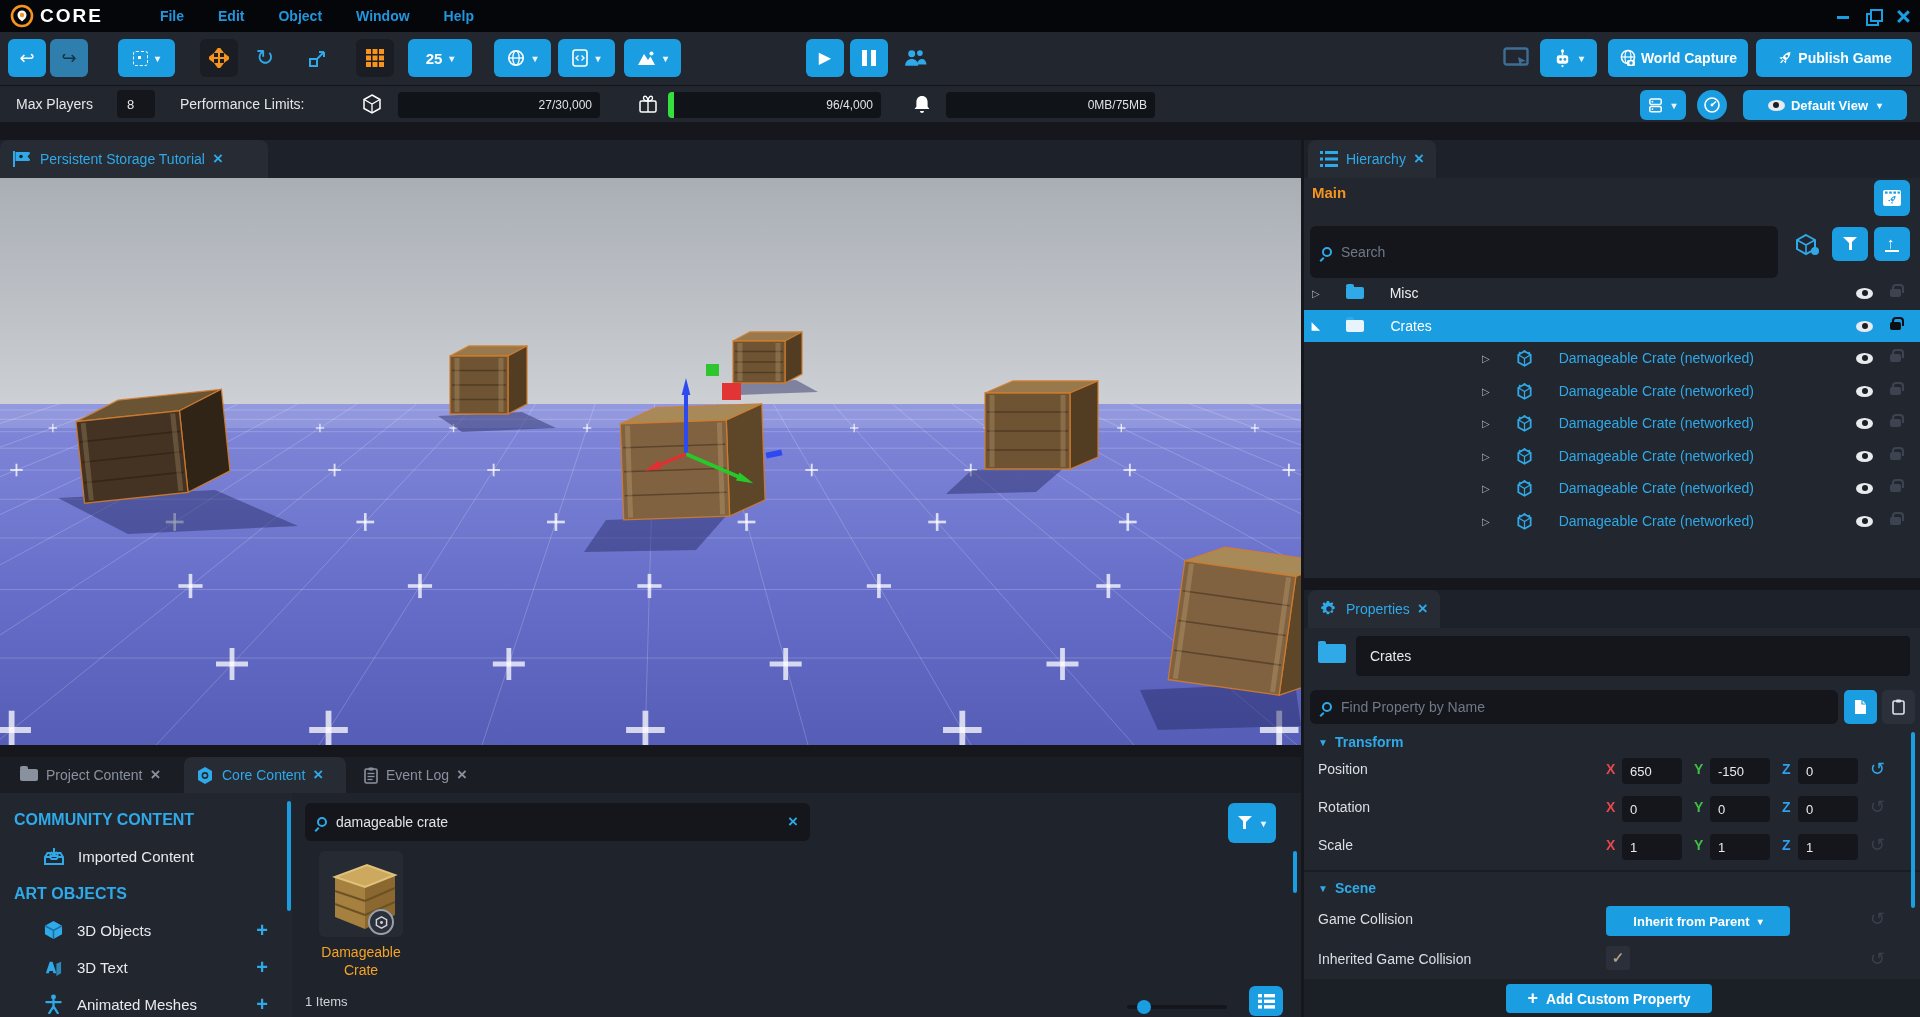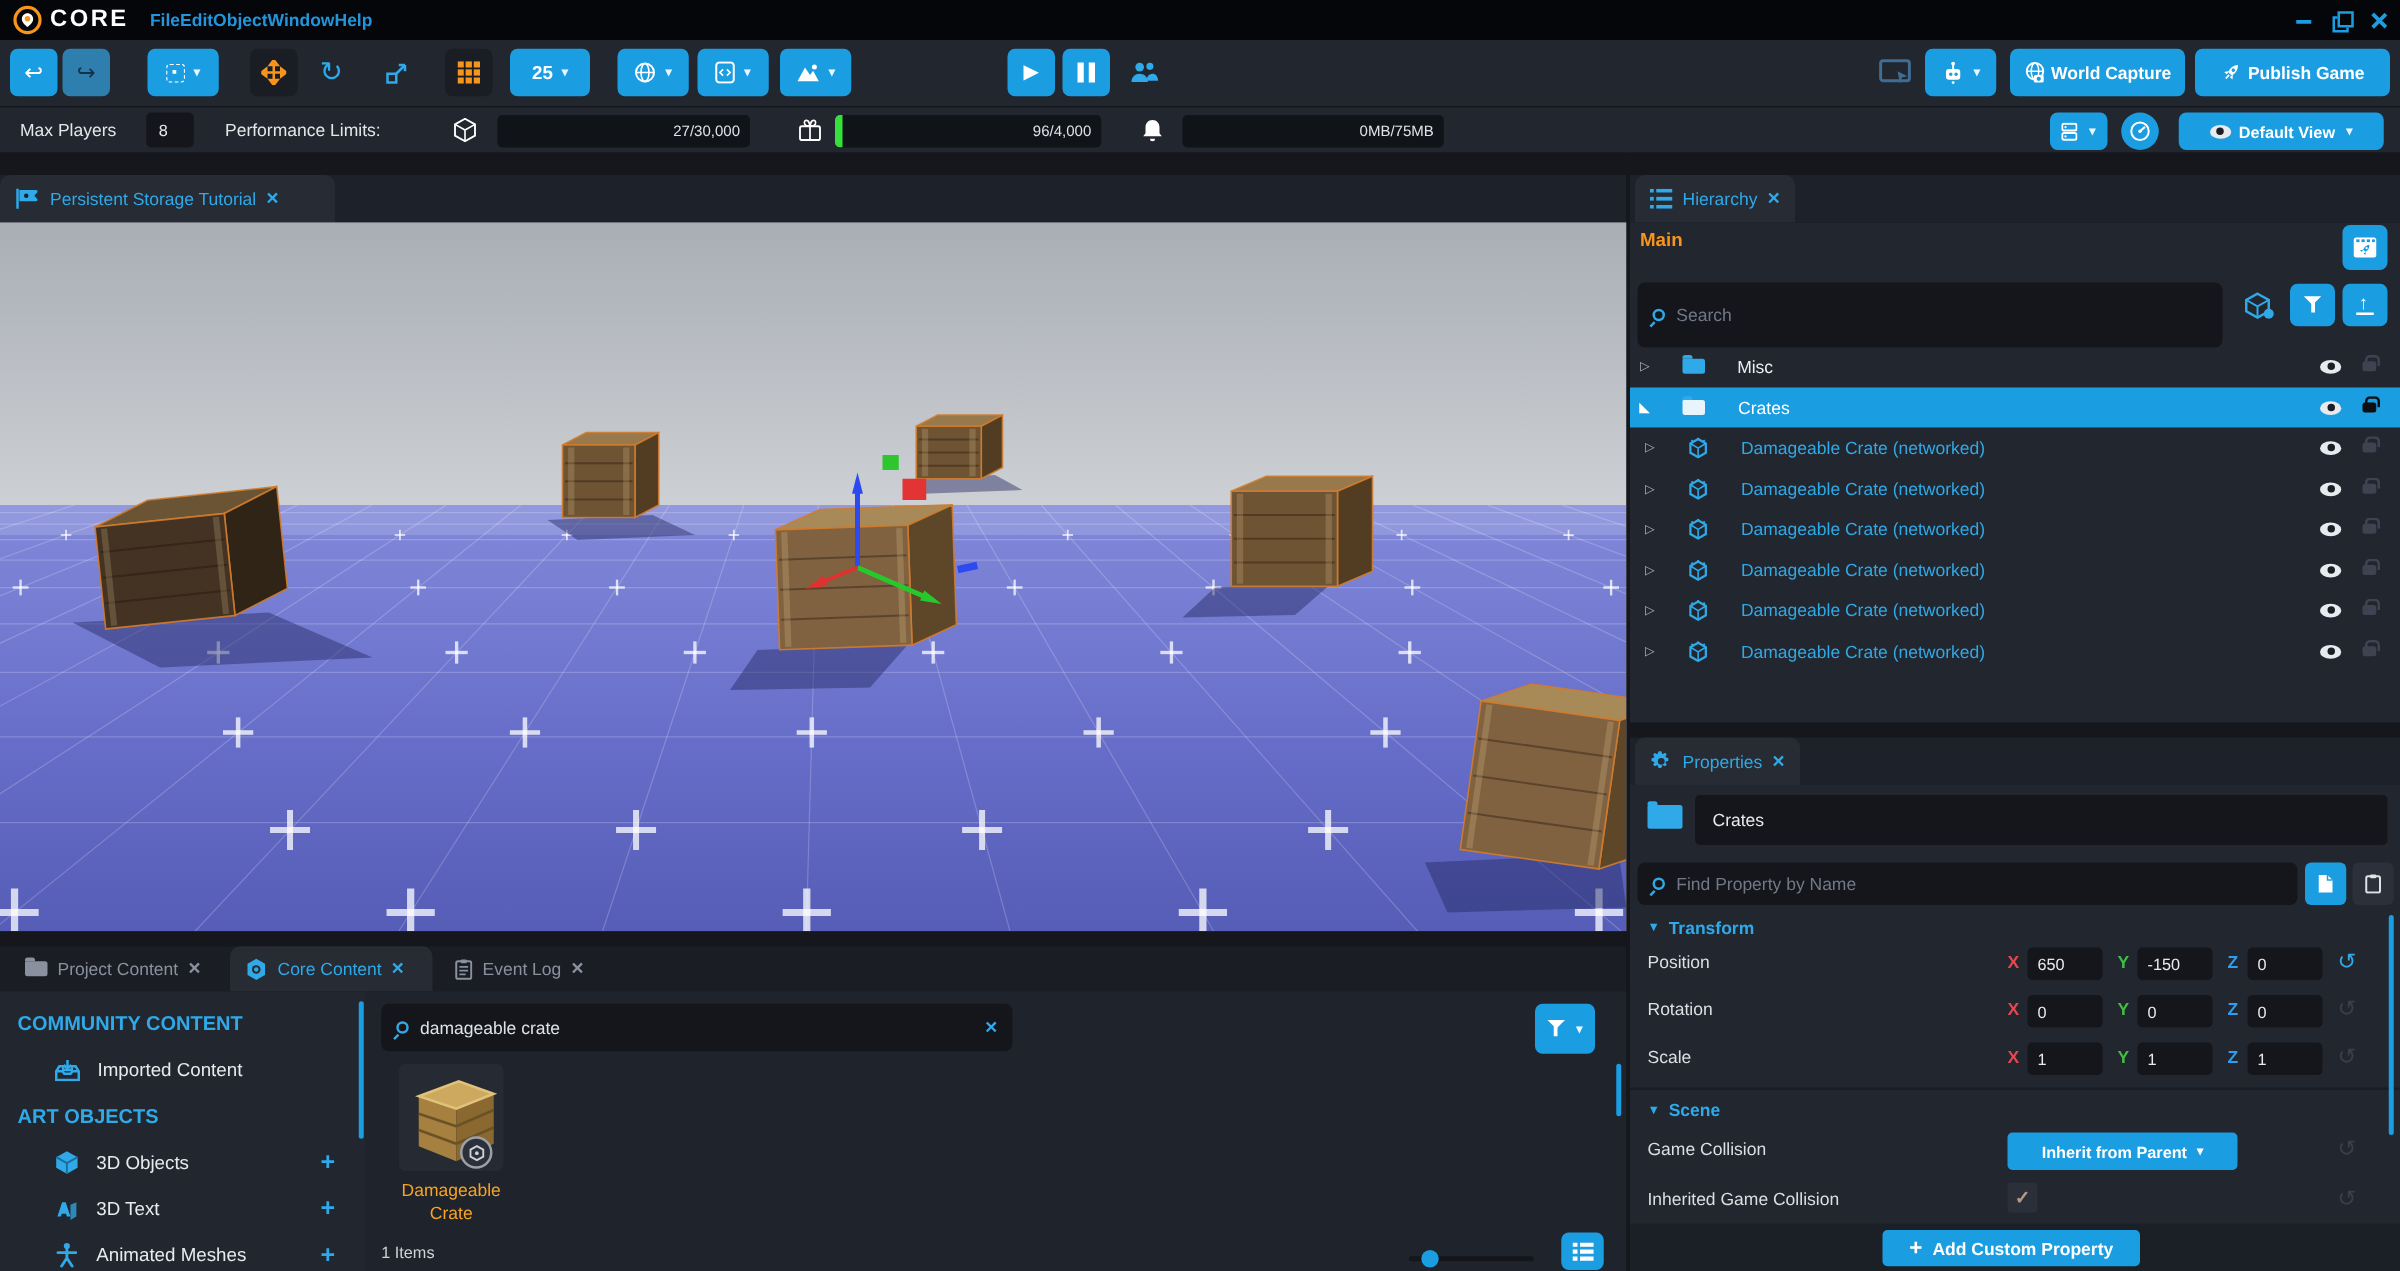--- a/index.html
+++ b/index.html
@@ -6,21 +6,21 @@
   html,body { width:1920px; height:1017px; overflow:hidden; background:#15171c;
     font-family:"Liberation Sans", sans-serif; -webkit-font-smoothing:antialiased; }
   .abs { position:absolute; }
   .app { position:relative; width:1920px; height:1017px; background:#15171c; }
 
   
   .menubar { position:absolute; left:0; top:0; width:1920px; height:32px; background:#04060a;
     display:flex; align-items:center; }
   .logo { display:flex; align-items:center; gap:6px; margin-left:10px; }
   .brand { color:#fff; font-weight:bold; font-size:19px; letter-spacing:2px; }
-  .menus { display:flex; margin-left:17px; }
+  .menus { display:flex; gap:34px; margin-left:57px; }
   .menu-item { color:#2196dd; font-weight:bold; font-size:14px; cursor:default; }
   .winctl { position:absolute; right:10px; top:0; height:32px; display:flex; align-items:center; gap:16px; }
   .wc { width:14px; height:14px; position:relative; }
   .wc-min::after { content:""; position:absolute; left:1px; top:7px; width:12px; height:2.5px; background:#1b9de2; }
   .wc-rest::before { content:""; position:absolute; left:0; top:4px; width:9px; height:9px; border:2px solid #1b9de2; }
   .wc-rest::after { content:""; position:absolute; left:4px; top:0; width:9px; height:9px; border:2px solid #1b9de2; background:#04060a; }
   .wc-close::before,.wc-close::after { content:""; position:absolute; left:6px; top:0; width:2.6px; height:15px; background:#1b9de2; }
   .wc-close::before { transform:rotate(45deg);} .wc-close::after{ transform:rotate(-45deg);}
 
   
@@ -110,21 +110,21 @@
   
   #right { position:absolute; left:1304px; top:122px; width:616px; height:895px; }
   #hier { position:absolute; left:0; top:0; width:616px; height:456px; background:#15171c; }
   #hier .strip { top:18px; }
   #hier .body { position:absolute; left:0; top:56px; right:0; bottom:0; background:#22262e; }
   .hrow { position:absolute; left:0; right:0; height:32px; display:flex; align-items:center; gap:26px; padding-left:8px; font-size:14px; }
   .hrow .hlabel { color:#2fa9e8; }
   .hrow .hlabel.white { color:#eceef1; }
   .hrow.selected { background:#1b9de2; } .hrow.selected .hlabel { color:#fff; }
   .hrow .eye { position:absolute; left:552px; } .hrow .lock { position:absolute; left:586px; top:12px; }
-  .hrow.child { padding-left:12px; }
+  .hrow.child { padding-left:12px;justify-content:center; }
 
   #props { position:absolute; left:0; top:468px; width:616px; height:427px; background:#15171c; }
   #props .strip { top:0; }
   #props .body { position:absolute; left:0; top:38px; right:0; bottom:0; background:#22262e; overflow:hidden; }
   .pfield { position:absolute; width:60px; height:26px; background:#14161b; border:none; border-radius:4px;
     color:#e8eaee; font-size:13px; padding-left:8px; font-family:inherit; }
   .axis { position:absolute; font-weight:bold; font-size:14px; top:5px; }
   .axis.x { color:#e5484d; } .axis.y { color:#3fbf44; } .axis.z { color:#2e9ff0; }
   .prow { position:absolute; left:0; right:0; height:34px; }
   .plabel { position:absolute; left:14px; top:5px; color:#dcdfe3; font-size:14px; }

